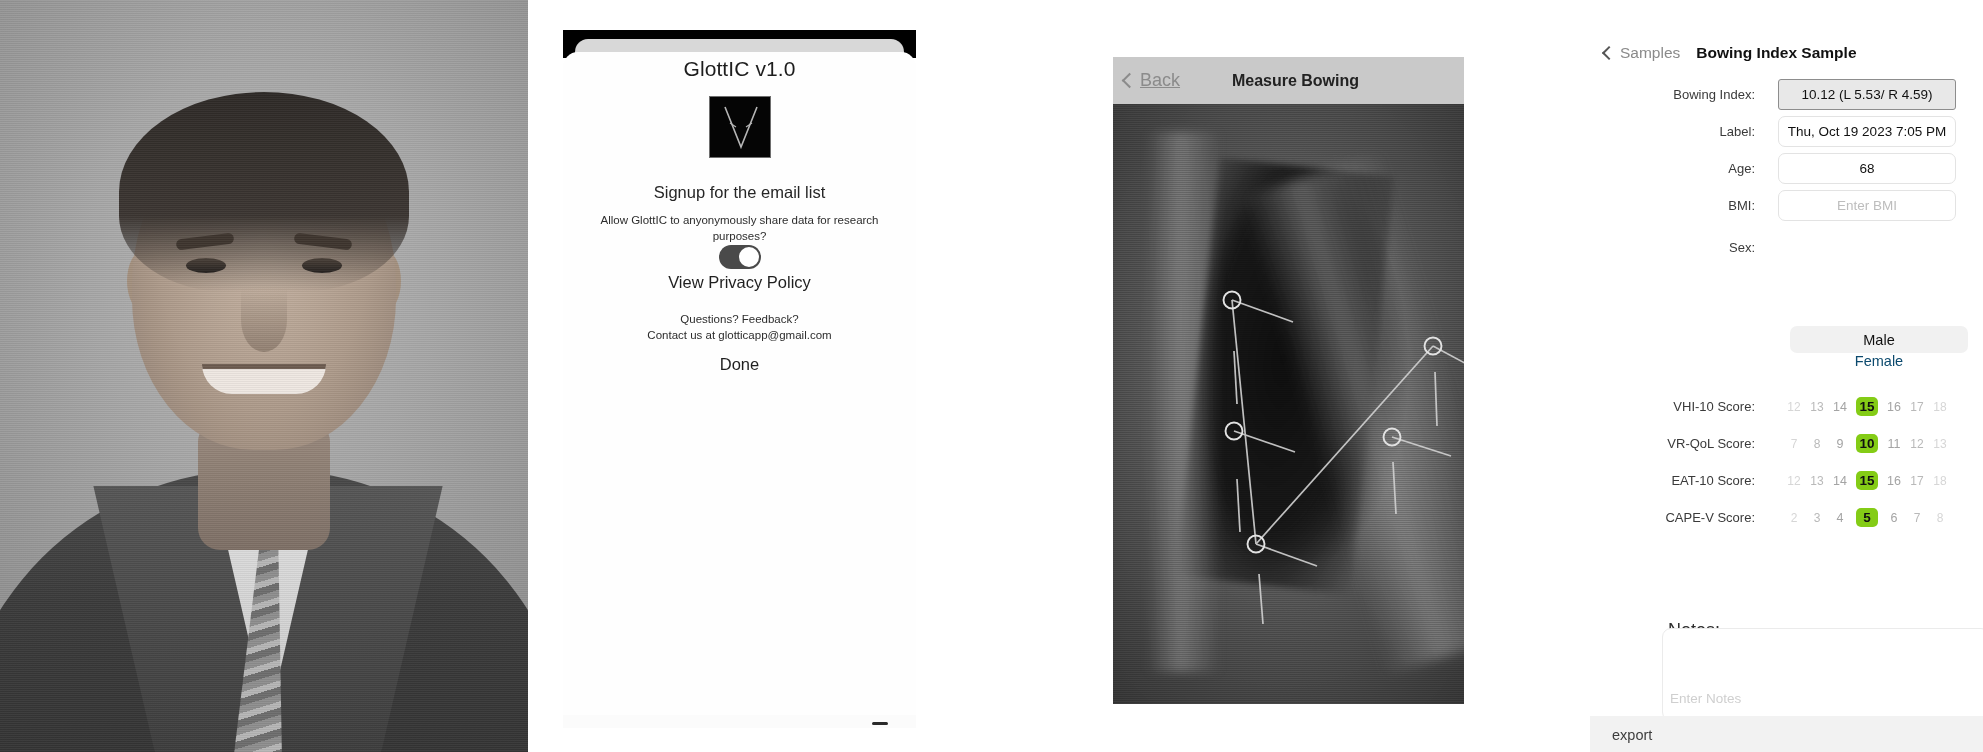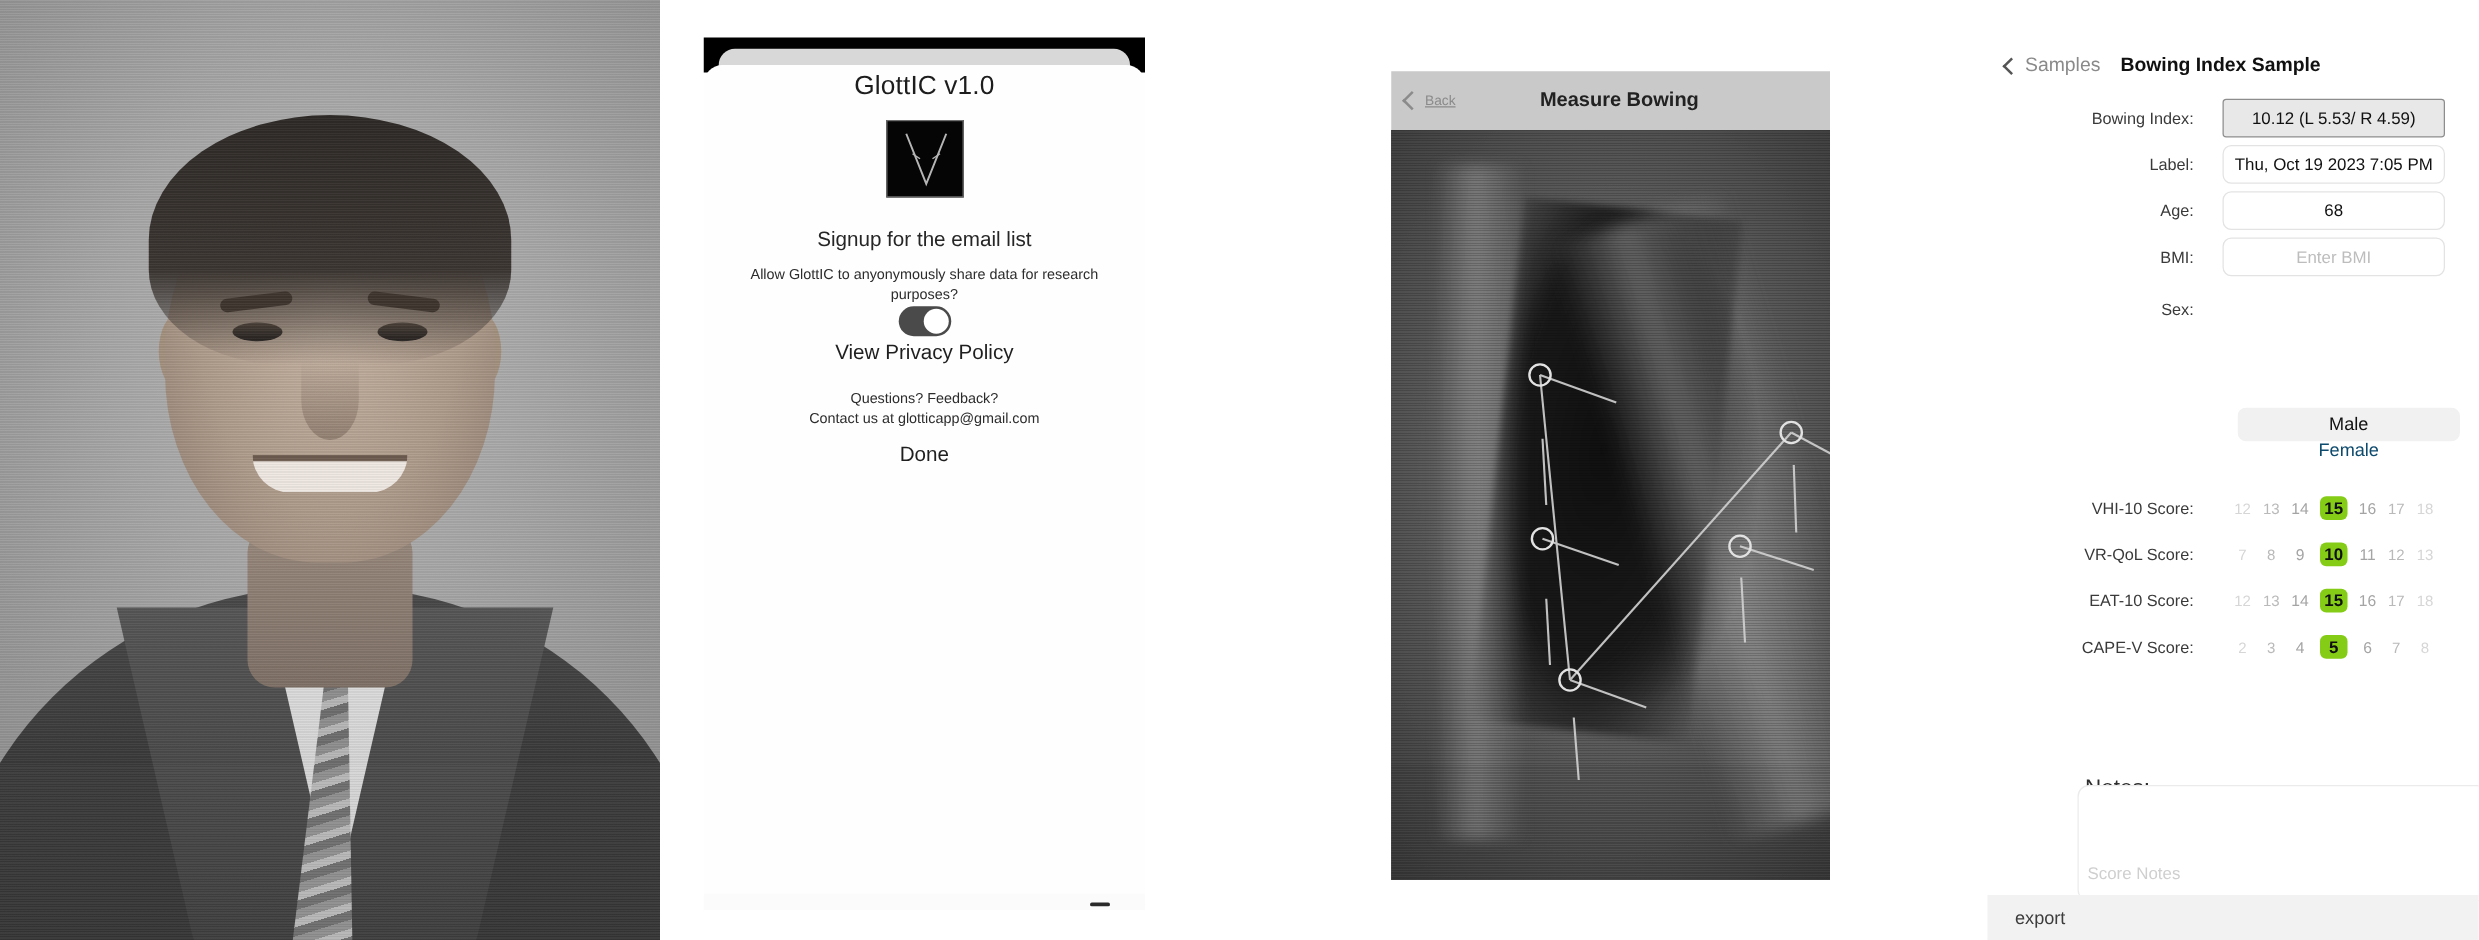--- a/index.html
+++ b/index.html
@@ -126,21 +126,21 @@
   .b-homeind { position: absolute; right: 28px; top: 692px; width: 16px; height: 3px;
     border-radius: 2px; background: #2a2a2a; }
 
   
   .phone-c { position: absolute; left: 1113px; top: 57px; width: 351px; height: 647px; }
   .c-navbar { position: absolute; left: 0; top: 0; width: 351px; height: 47px;
     background: #c9c9c9; display: flex; align-items: center; }
   .c-back { display: flex; align-items: center; gap: 5px; margin-left: 11px; }
   .c-back-chev { width: 11px; height: 11px; border-left: 2.4px solid #8b8b8b;
     border-bottom: 2.4px solid #8b8b8b; transform: rotate(45deg); }
-  .c-back-label { font-size: 11px; color: #8b8b8b; text-decoration: underline; }
+  .c-back-label { font-size: 18px; color: #8b8b8b; text-decoration: underline; }
   .c-title { position: absolute; left: 0; top: 0; width: 351px; height: 47px;
     display: flex; align-items: center; justify-content: center;
     font-size: 16px; font-weight: bold; color: #222; padding-left: 14px; }
   .c-view { position: absolute; left: 0; top: 47px; width: 351px; height: 600px;
     overflow: hidden; background: #2a2a2a; }
   .c-endo {
     position: absolute; inset: 0;
     background:
       radial-gradient(ellipse 42% 46% at 54% 44%, #151515 0%, #1d1d1d 46%, rgba(40,40,40,0) 72%),
       radial-gradient(ellipse 96% 84% at 50% 46%, #6d6d6d 0%, #565656 40%, #3d3d3d 72%, #2b2b2b 100%),
@@ -412,20 +412,20 @@
             <span class="sel">5</span>
             <span class="n2">6</span>
             <span class="n1">7</span>
             <span>8</span>
           </div>
       </div>
     </div>
 
     <div class="d-notes-label">Notes:</div>
     <div class="d-notes-box"></div>
-    <div class="d-notes-ph">Score Notes</div>
+    <div class="d-notes-ph">Enter Notes</div>
 
     <div class="d-export">
       <span class="d-export-label">export</span>
     </div>
   </div>
 
 </div>
 
 </body></html>

